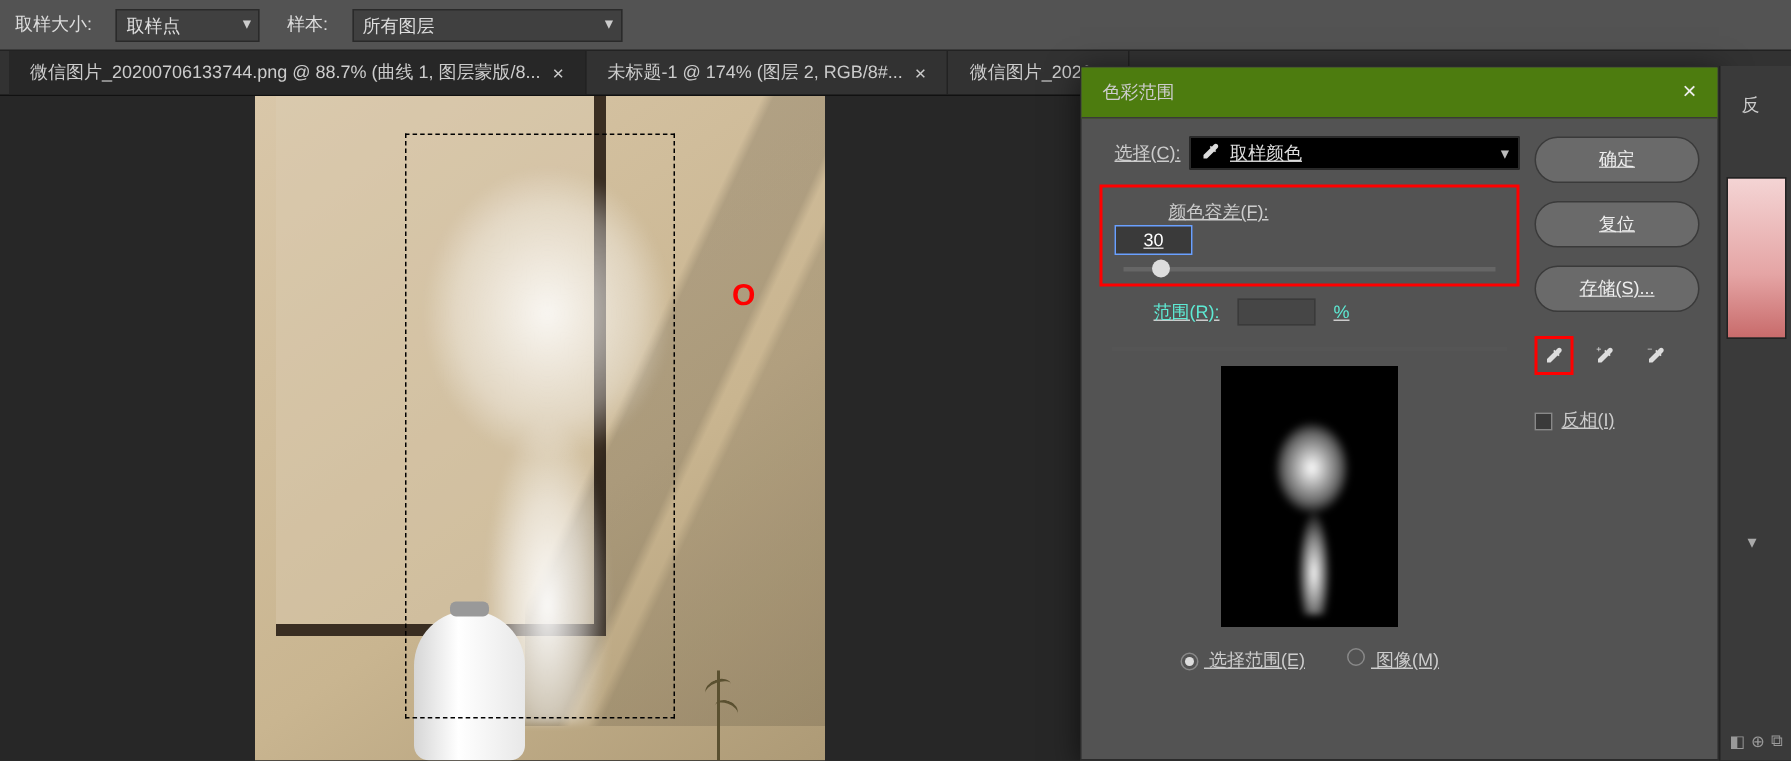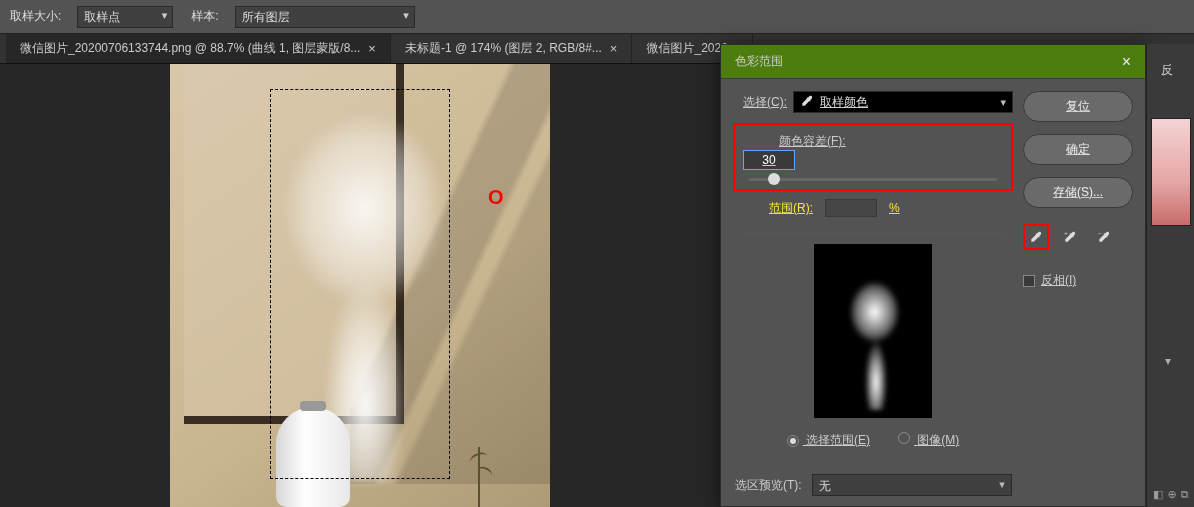--- a/index.html
+++ b/index.html
@@ -50,21 +50,21 @@
 .check-label { color: #ccc; margin-right: 18px; }
 .check-label.disabled { color: #777; }
 
 .red-box { border: 2px solid #ff0000; padding: 8px; margin: 0 0 8px 0px; }
 .fuzziness-row { display: flex; align-items: flex-start; justify-content: space-between; margin-bottom: 8px; flex-direction: column; }
 .fuzziness-input { width: 52px; background: #3a3a3a; color: #fff; border: 1px solid #6aa0ff; text-align: center; padding: 2px 0; font-size: 12px; }
 .fuzziness-input::selection{ background:#3478f6; }
 .slider-track { height: 3px; background: #666; position: relative; margin: 4px 6px 0; }
 .slider-thumb { position: absolute; top: -5px; width: 12px; height: 12px; background: #ddd; border-radius: 50%; transform: translateX(-50%); }
 
-.range-row { display: flex; align-items: center; gap: 12px; color: #fde047; margin: 6px 0 14px; }
+.range-row { display: flex; align-items: center; gap: 12px; color: #5eead4; margin: 6px 0 14px; }
 .range-input { width: 52px; height: 18px; background: #464646; border: 1px solid #3a3a3a; }
 .range-track { height: 3px; flex:1; background: #555; }
 
 .preview { width: 118px; height: 174px; background: #000; margin: 8px auto 14px; position: relative; overflow: hidden; }
 .preview-mist { position: absolute; left: 26px; top: 26px; width: 72px; height: 140px; background: radial-gradient(ellipse 16px 60px at 50% 80%, #fff, rgba(255,255,255,0.5) 40%, transparent 70%), radial-gradient(ellipse 34px 42px at 48% 30%, #fff, rgba(255,255,255,0.4) 55%, transparent 75%); filter: blur(2px); }
 
 .radio-row { display: flex; gap: 28px; justify-content: center; margin-bottom: 16px; }
 .radio { width: 12px; height: 12px; border-radius: 50%; border: 1px solid #888; display: inline-flex; align-items: center; justify-content: center; margin-right: 4px; }
 .radio.checked::after { content:""; width:6px; height:6px; background:#ddd; border-radius:50%; }
 
@@ -181,22 +181,22 @@
         </label>
         <label>
           <span class="radio"></span>
           <span>图像(M)</span>
         </label>
       </div>
 
     </div>
 
     <div class="dialog-right">
+      <div class="btn">确定</div>
       <div class="btn">复位</div>
-      <div class="btn">确定</div>
       <div class="btn">存储(S)...</div>
 
       <div class="tool-icons">
         <div class="tool-icon red-box-icon">
           <svg class="eyedrop-svg" viewBox="0 0 24 24">
               <path fill="#ddd" d="M20 4c-1.1-1.1-2.9-1.1-4 0l-2.5 2.5-1-1-1.4 1.4 1 1L4 16v4h4l8.1-8.1 1 1 1.4-1.4-1-1L20 8c1.1-1.1 1.1-2.9 0-4z"></path>
             </svg>
         </div>
         <div class="tool-icon">
           <svg class="eyedrop-svg" viewBox="0 0 24 24">
@@ -212,26 +212,20 @@
         </div>
       </div>
 
       <div class="invert-row">
         <span class="checkbox"></span>
         <span>反相(I)</span>
       </div>
     </div>
   </div>
 
-  <div class="preview-mode-row">
-    <span>选区预览(T):</span>
-    <div class="select3">
-      <span>无</span>
-    </div>
-  </div>
 </div>
 
 <div class="right-panels">
   <div style="position:absolute;top:18px;left:14px;color:#ccc">反</div>
   <div class="swatch"></div>
   <div class="chev">▾</div>
   <div class="mini-icons">
     <span>◧</span>
     <span>⊕</span>
     <span>⧉</span>

